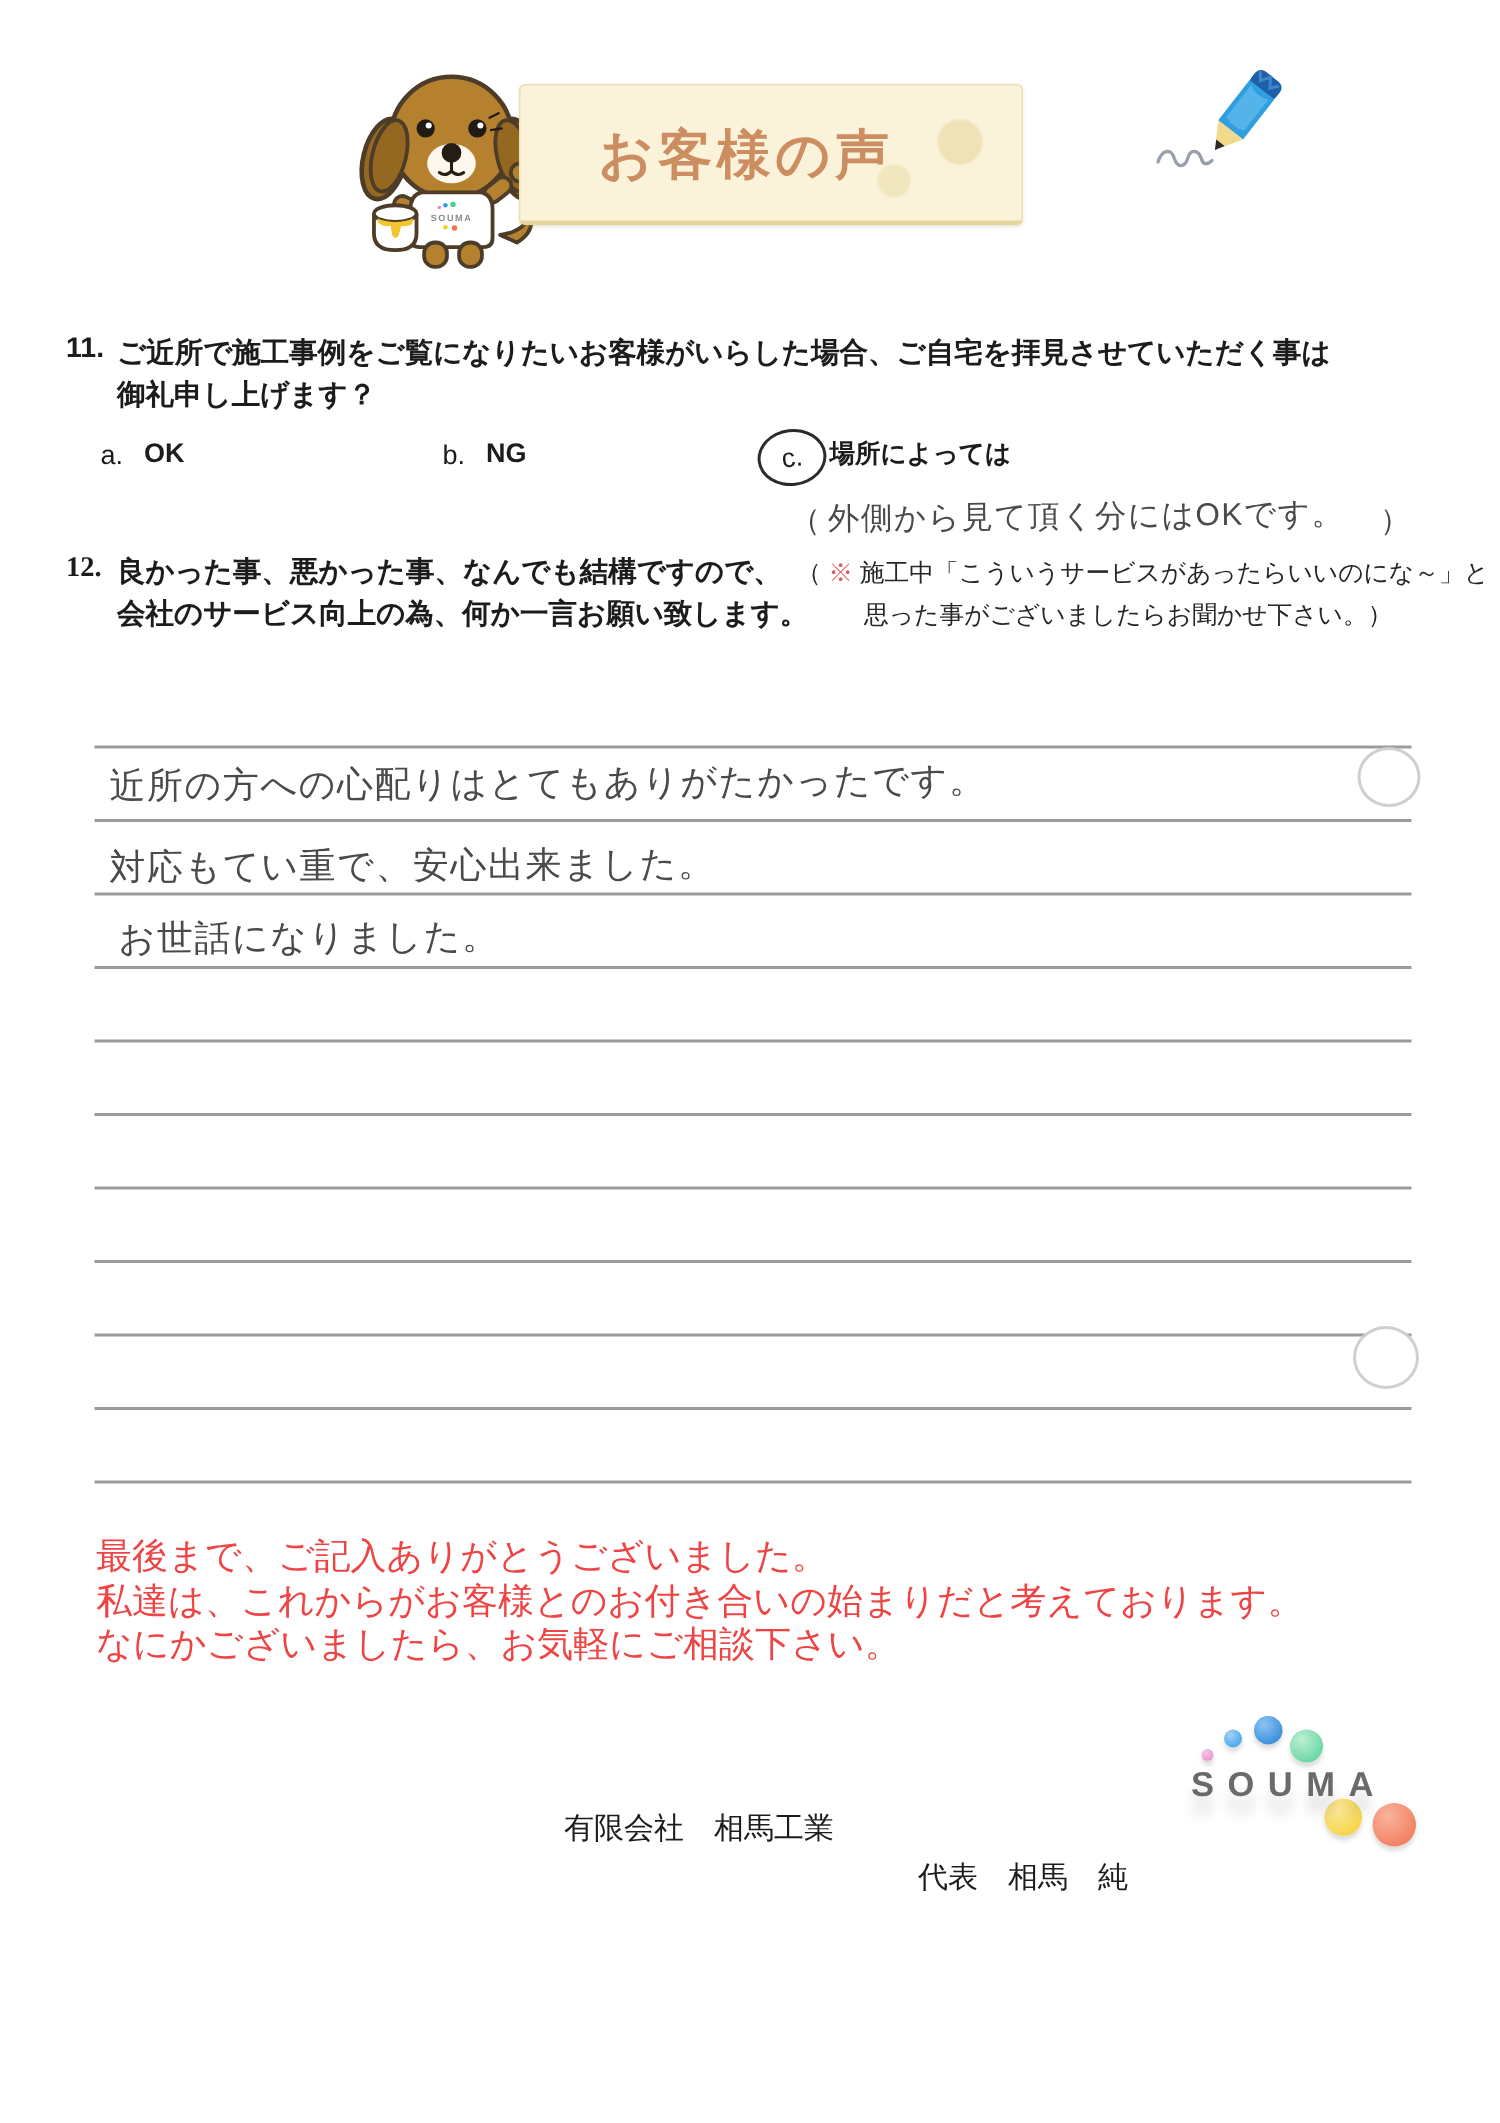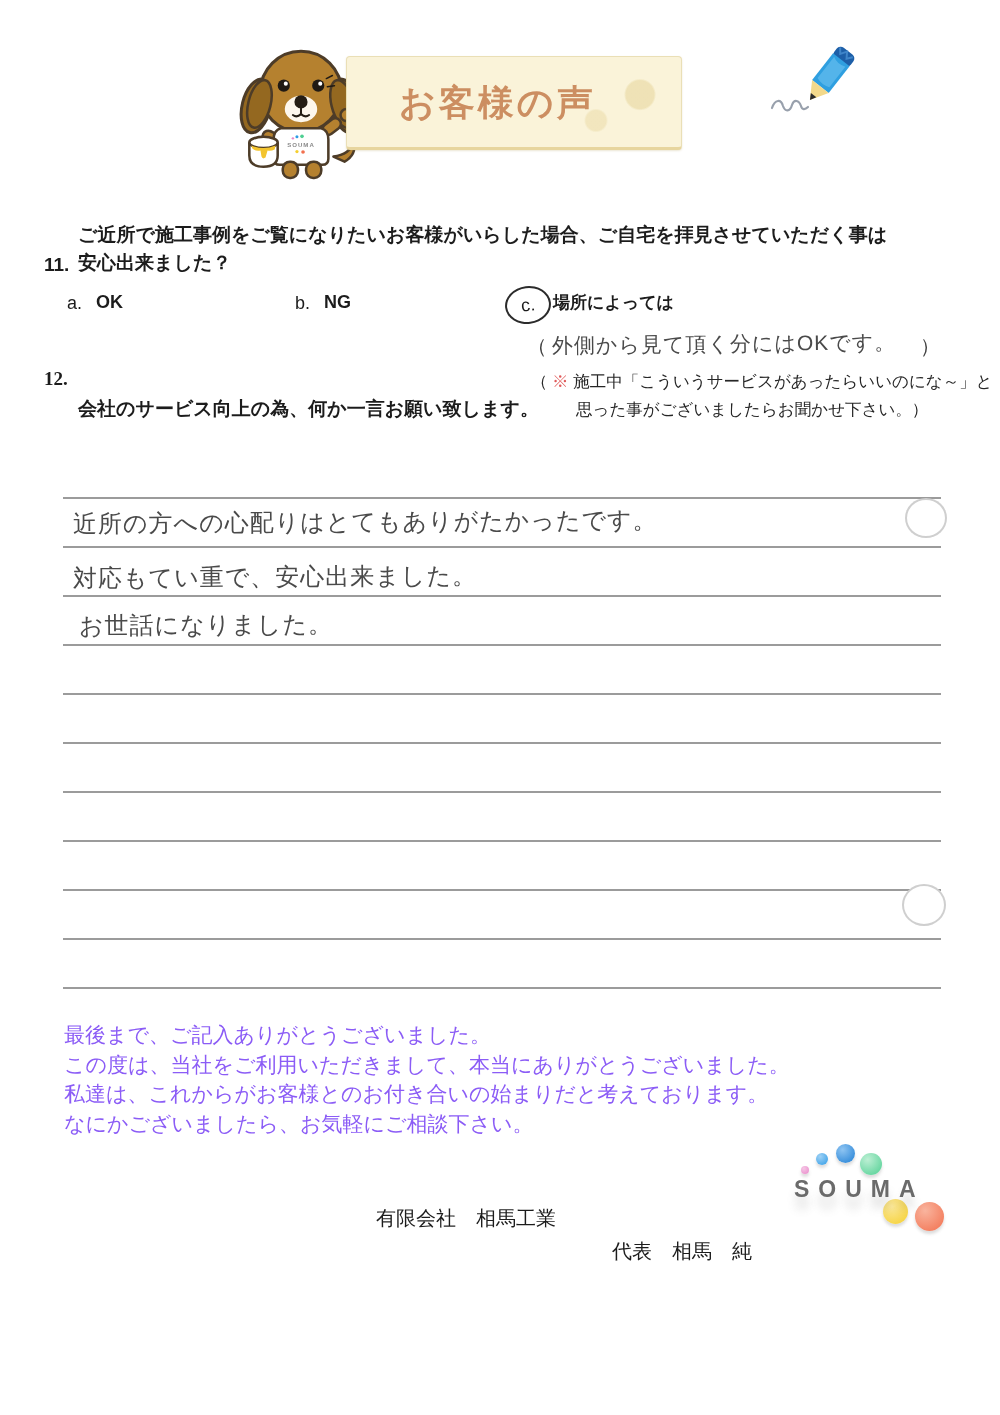--- a/index.html
+++ b/index.html
@@ -68,21 +68,21 @@
   }
   .hole{
     border:2px solid rgba(160,160,160,.5);
     border-radius:50%;background:#fff;
   }
 
   
   .closing{
     left:64px;top:1021px;width:900px;
     font-family:"Liberation Serif", serif;
-    font-size:21px;color:#8b5cf6;
+    font-size:24px;color:#ef4444;
   }
   .closing div{height:29.5px;white-space:nowrap;}
   .sign{font-family:"Liberation Serif", serif;font-size:20px;white-space:nowrap;}
 
   
   .logo{left:788px;top:1136px;width:175px;height:100px;}
   .logo-text{
     position:absolute;left:6px;top:40px;
     font-size:23px;font-weight:bold;letter-spacing:9px;
     color:#6a6a6a;
@@ -162,38 +162,39 @@
       <rect x="52" y="2" width="21" height="14" rx="5" fill="#1d5fa8"></rect>
       <path d="M54 4 l4 5 l4 -6 l4 6 l4 -5" stroke="#3f85c9" stroke-width="2" fill="none"></path>
       <rect x="52" y="13" width="21" height="34" fill="#2f9fe0"></rect>
       <path d="M55 15 q6 4 15 1 l0 26 q-8 3 -15 0 z" fill="#54b4ea"></path>
       <polygon points="52,47 73,47 62.5,64" fill="#f3d98b"></polygon>
       <polygon points="59,58 66,58 62.5,64" fill="#2b2b2b"></polygon>
     </g>
     <path d="M6 66 c3 -9 9 -9 11 -2 c2 6 7 6 9 -1 c2 -6 7 -5 9 1 c1 4 4 4 7 1" stroke="#98a0ac" stroke-width="2.2" fill="none" stroke-linecap="round"></path>
   </svg>
 
-  <div class="abs q-num" style="left:44px;top:222px;margin-top:32px;">11.</div>
+  <div class="abs q-num" style="left:44px;top:222px;">11.</div>
   <div class="abs q-text" style="left:78px;top:222px;">ご近所で施工事例をご覧になりたいお客様がいらした場合、ご自宅を拝見させていただく事は</div>
-  <div class="abs q-text" style="left:78px;top:250px;">安心出来ました？</div>
+  <div class="abs q-text" style="left:78px;top:250px;">御礼申し上げます？</div>
 
   <div class="abs opt-key" style="left:67px;top:293px;">a.</div>
   <div class="abs opt-label" style="left:96px;top:292px;">OK</div>
   <div class="abs opt-key" style="left:295px;top:293px;">b.</div>
   <div class="abs opt-label" style="left:324px;top:292px;">NG</div>
   <div class="abs c-circle">
     <span>c.</span>
   </div>
   <div class="abs opt-label" style="left:553px;top:291px;font-size:17px;">場所によっては</div>
 
   <div class="abs paren" style="left:527px;top:333px;">（</div>
   <div class="abs hand hw-answer" style="left:552px;top:330px;">外側から見て頂く分にはOKです。</div>
   <div class="abs paren" style="left:920px;top:333px;">）</div>
 
   <div class="abs q-num" style="left:44px;top:368px;font-family:Liberation Serif, serif;">12.</div>
+  <div class="abs q-text" style="left:78px;top:368px;">良かった事、悪かった事、なんでも結構ですので、</div>
   <div class="abs note-text" style="left:531px;top:371px;"><span>（ </span><span class="note-star">※</span><span> 施工中「こういうサービスがあったらいいのにな～」と</span></div>
 
   <div class="abs q-text" style="left:78px;top:396px;">会社のサービス向上の為、何か一言お願い致します。</div>
   <div class="abs note-text" style="left:576px;top:399px;">思った事がございましたらお聞かせ下さい。）</div>
 
   <div class="abs rule" style="top:497px;"></div>
   <div class="abs rule" style="top:546px;"></div>
   <div class="abs rule" style="top:595px;"></div>
   <div class="abs rule" style="top:644px;"></div>
   <div class="abs rule" style="top:693px;"></div>
@@ -206,21 +207,20 @@
 
   <div class="abs hole" style="left:905px;top:498px;width:38px;height:36px;"></div>
   <div class="abs hole" style="left:902px;top:884px;width:40px;height:38px;"></div>
 
   <div class="abs hand hw-line" style="left:73px;top:506px;">近所の方への心配りはとてもありがたかったです。</div>
   <div class="abs hand hw-line" style="left:73px;top:561px;">対応もてい重で、安心出来ました。</div>
   <div class="abs hand hw-line" style="left:79px;top:609px;">お世話になりました。</div>
 
   <div class="abs closing">
     <div>最後まで、ご記入ありがとうございました。</div>
-    <div>この度は、当社をご利用いただきまして、本当にありがとうございました。</div>
     <div>私達は、これからがお客様とのお付き合いの始まりだと考えております。</div>
     <div>なにかございましたら、お気軽にご相談下さい。</div>
   </div>
 
   <div class="abs sign" style="left:376px;top:1205px;">有限会社　相馬工業</div>
   <div class="abs sign" style="left:612px;top:1205px;margin-top:33px;">代表　相馬　純</div>
 
   <div class="abs logo">
     <div class="ball ball-pink"></div>
     <div class="ball ball-blue-s"></div>

